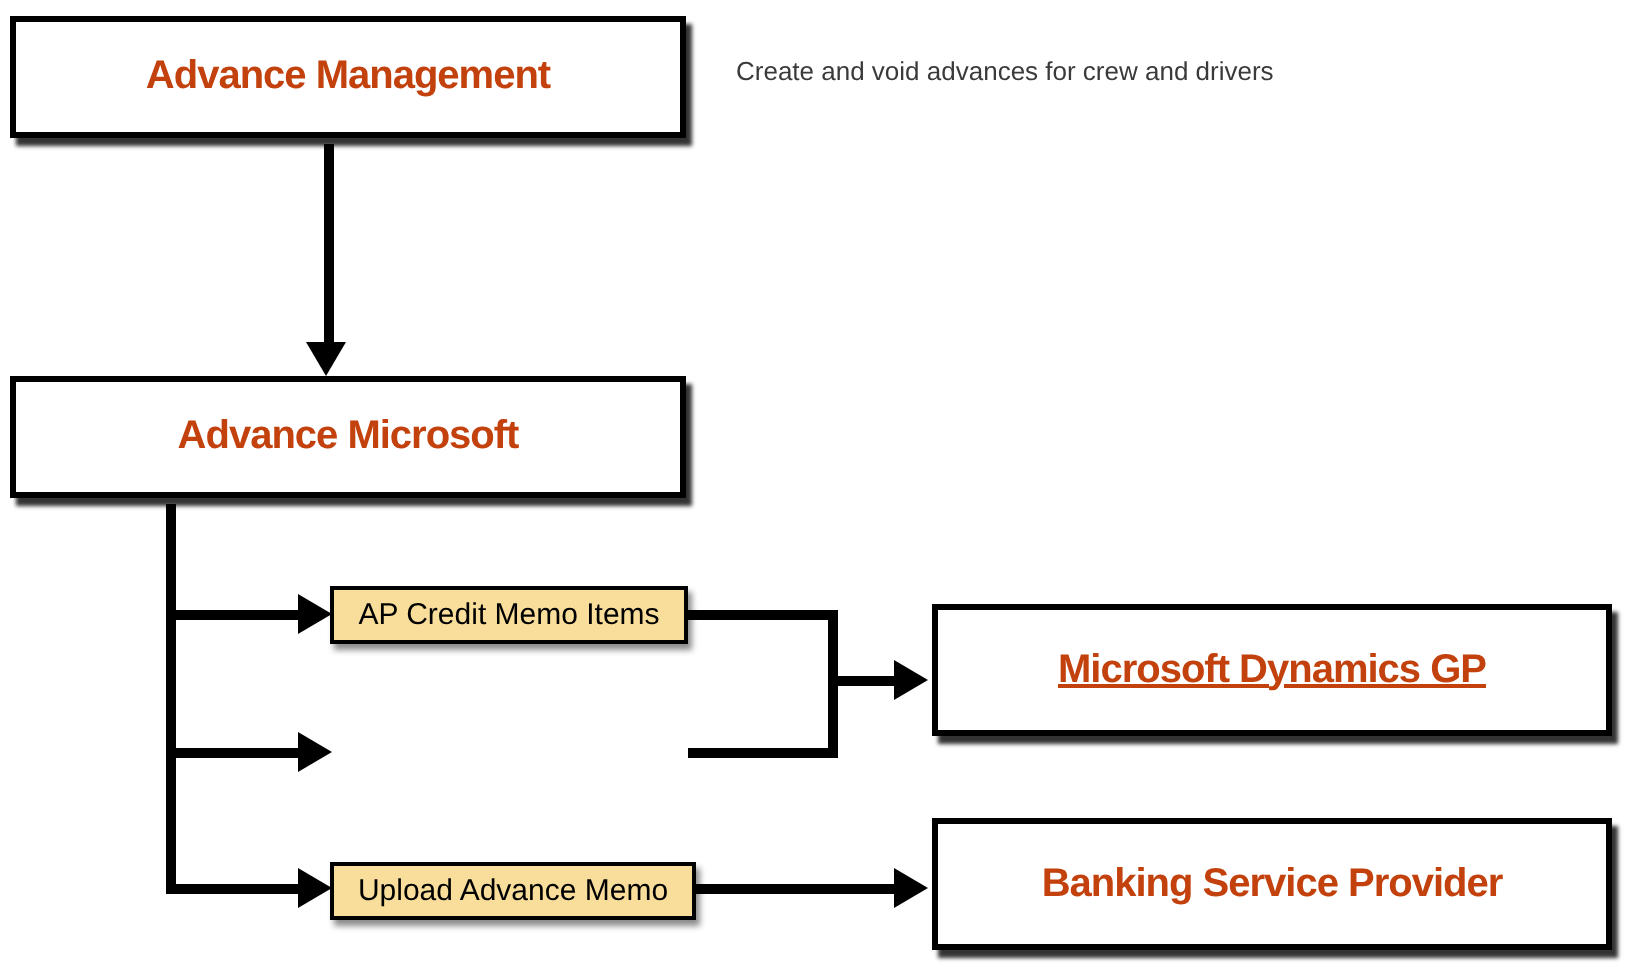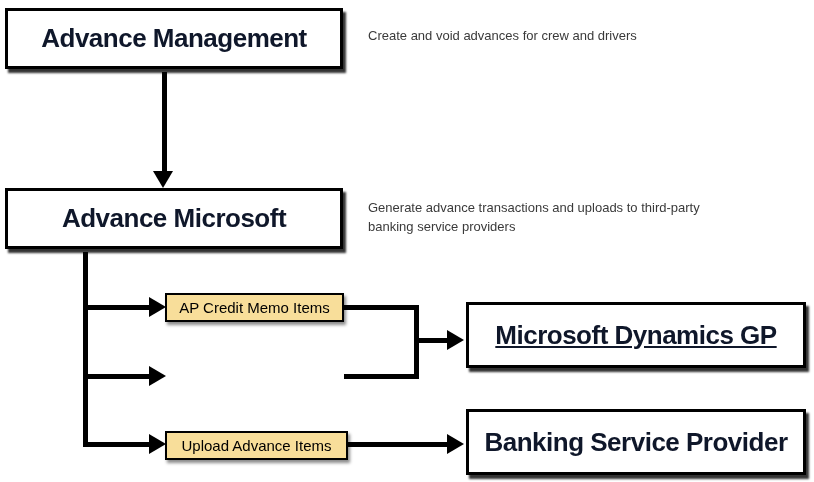--- a/index.html
+++ b/index.html
@@ -19,22 +19,22 @@
   
   .bignode {
     position: absolute;
     background: var(--node-fill, #ffffff);
     border: 3px solid var(--border, #000000);
     box-shadow: 3px 4px 2px rgba(0,0,0,0.8);
     display: flex;
     align-items: center;
     justify-content: center;
     font-weight: bold;
-    font-size: 26px;
-    color: #0f172a;
+    font-size: 20px;
+    color: #c2410c;
     letter-spacing: -0.5px;
     box-sizing: border-box;
     text-align: center;
   }
   .tasknode {
     position: absolute;
     background: var(--task-fill, #f8de9a);
     border: 2px solid var(--border, #000000);
     box-shadow: 2px 3px 3px rgba(0,0,0,0.45);
     display: flex;
@@ -115,26 +115,25 @@
 <body>
 
 <div class="canvas">
 
   <div class="bignode" id="node-advance-management">Advance Management</div>
 
   <div class="desc" id="desc-advance-management">Create and void advances for crew and drivers</div>
 
   <div class="bignode" id="node-advance-processing">Advance Microsoft</div>
 
-  <div class="desc" id="desc-advance-processing">Generate advance transactions and uploads to third-party banking service providers</div>
 
   <div class="tasknode" id="node-ap-credit-memo">AP Credit Memo Items</div>
 
 
-  <div class="tasknode" id="node-upload-advance">Upload Advance Items</div>
+  <div class="tasknode" id="node-upload-advance">Upload Advance Memo</div>
 
   <div class="bignode" id="node-dynamics-gp">Microsoft Dynamics GP</div>
 
   <div class="bignode" id="node-banking-provider">Banking Service Provider</div>
 
   <div class="line" id="edge-mgmt-proc-line"></div>
   <div class="arrowhead-down" id="edge-mgmt-proc-head"></div>
 
   <div class="line" id="edge-proc-trunk"></div>
 

